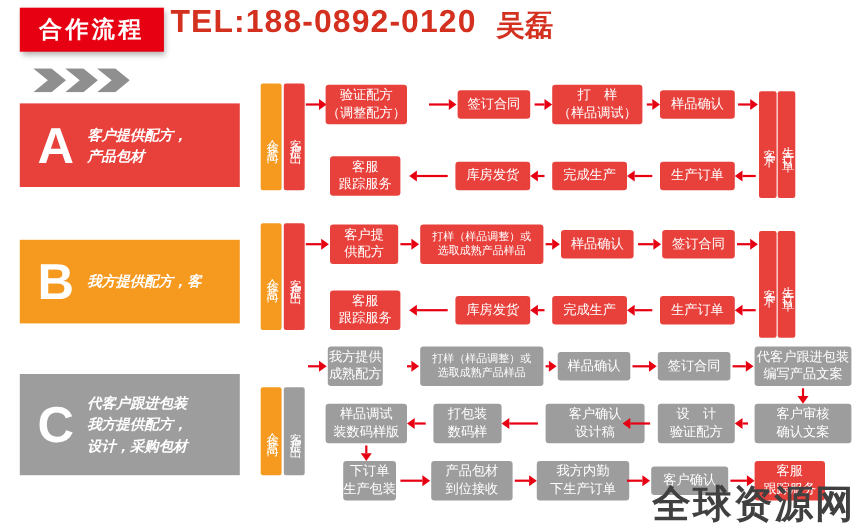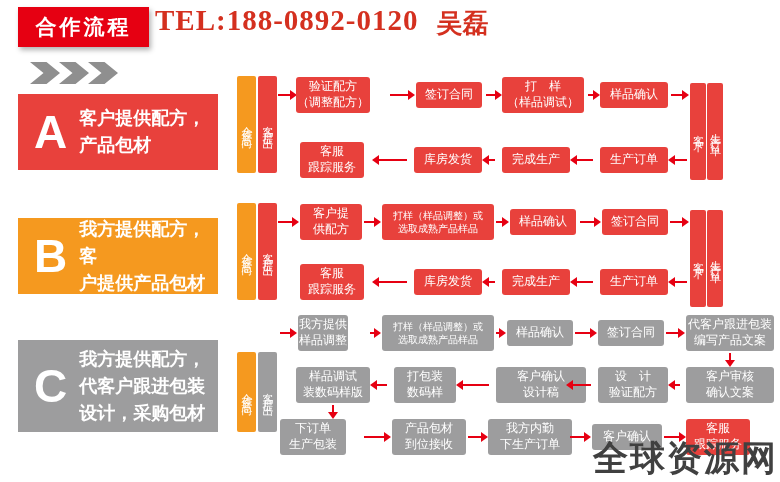--- a/index.html
+++ b/index.html
@@ -5,31 +5,31 @@
   html,body{margin:0;padding:0;background:#fff;}
   .canvas{position:relative;width:780px;height:482px;background:#fff;overflow:hidden;
           font-family:"Liberation Sans","DejaVu Sans",sans-serif;}
 
   
   .title-box{position:absolute;left:18px;top:7px;width:131px;height:40px;background:#e60012;
              color:#fff;font-weight:bold;font-size:21px;letter-spacing:3px;
              display:flex;align-items:center;justify-content:center;
              box-shadow:2px 3px 5px rgba(0,0,0,.3);}
   .tel-line{position:absolute;left:155px;top:4px;display:flex;align-items:flex-start;gap:18px;
-            color:#d4301f;font-family:Liberation Serif, serif;font-weight:bold;}
+            color:#d4301f;font-family:Liberation Sans, sans-serif;font-weight:bold;}
   .tel-line .tel{font-size:29px;letter-spacing:1px;}
   .tel-line .contact{font-size:26px;margin-top:2px;}
   .chev{position:absolute;width:30px;height:22px;background:#8f8f8f;
         clip-path:polygon(0 0,55% 0,100% 50%,55% 100%,0 100%,45% 50%);}
 
   
   .sec{position:absolute;left:18px;width:200px;color:#fff;display:flex;align-items:center;
        padding-left:16px;box-sizing:border-box;}
   .sec .letter{font-size:46px;font-weight:bold;margin-right:12px;line-height:1;}
-  .sec .desc{font-size:18px;line-height:1.5;font-weight:bold;}
+  .sec .desc{font-size:13px;line-height:1.5;font-weight:bold;font-style:italic;}
   .sec .desc span{display:block;}
 
   
   .red{background:#e8413c;}
   .orange{background:#f5991f;}
   .gray{background:#9d9d9e;}
 
   
   .box{position:absolute;display:flex;flex-direction:column;align-items:center;justify-content:center;
        color:#fff;text-align:center;font-size:12px;line-height:1.3;border-radius:3px;}
@@ -74,28 +74,27 @@
     <div class="letter">A</div>
     <div class="desc">
         <span>客户提供配方，</span>
         <span>产品包材</span>
       </div>
   </div>
   <div class="sec orange" style="top:218px;height:76px">
     <div class="letter">B</div>
     <div class="desc">
         <span>我方提供配方，客</span>
-        <span>户提供产品包材</span>
       </div>
   </div>
   <div class="sec gray" style="top:340px;height:92px">
     <div class="letter">C</div>
     <div class="desc">
+        <span>代客户跟进包装</span>
         <span>我方提供配方，</span>
-        <span>代客户跟进包装</span>
         <span>设计，采购包材</span>
       </div>
   </div>
 
   <div class="vtab orange" style="left:237px;top:76px;width:19px;height:97px">合作意向</div>
   <div class="vtab red" style="left:258px;top:76px;width:19px;height:97px">客户提出</div>
 
   <div class="ar" style="left:278px;top:94px;width:12px"></div>
   <div class="box red" style="left:296px;top:77px;width:74px;height:36px">
       <span>验证配方</span>
@@ -180,21 +179,21 @@
       <span>生产订单</span>
     </div>
   <div class="al" style="left:675px;top:281px;width:12px"></div>
 
   <div class="vtab orange" style="left:237px;top:352px;width:19px;height:80px">合作意向</div>
   <div class="vtab gray" style="left:258px;top:352px;width:19px;height:80px">客户提出</div>
 
   <div class="ar" style="left:280px;top:332px;width:10px"></div>
   <div class="box gray" style="left:298px;top:315px;width:50px;height:36px">
       <span>我方提供</span>
-      <span>样品调整</span>
+      <span>成熟配方</span>
     </div>
   <div class="ar" style="left:370px;top:332px;width:4px"></div>
   <div class="box gray small" style="left:382px;top:315px;width:112px;height:36px">
       <span>打样（样品调整）或</span>
       <span>选取成熟产品样品</span>
     </div>
   <div class="ar" style="left:496px;top:332px;width:3px"></div>
   <div class="box gray" style="left:507px;top:320px;width:66px;height:26px">
       <span>样品确认</span>
     </div>
@@ -230,21 +229,21 @@
       <span>验证配方</span>
     </div>
   <div class="al" style="left:675px;top:384px;width:5px"></div>
   <div class="box gray" style="left:686px;top:367px;width:88px;height:36px">
       <span>客户审核</span>
       <span>确认文案</span>
     </div>
 
   <div class="ad" style="left:332px;top:405px;height:7px"></div>
 
-  <div class="box gray" style="left:280px;top:419px;width:66px;height:36px">
+  <div class="box gray" style="left:312px;top:419px;width:48px;height:36px">
       <span>下订单</span>
       <span>生产包装</span>
     </div>
   <div class="ar" style="left:364px;top:436px;width:20px"></div>
   <div class="box gray" style="left:392px;top:419px;width:74px;height:36px">
       <span>产品包材</span>
       <span>到位接收</span>
     </div>
   <div class="ar" style="left:468px;top:436px;width:13px"></div>
   <div class="box gray" style="left:488px;top:419px;width:84px;height:36px">

